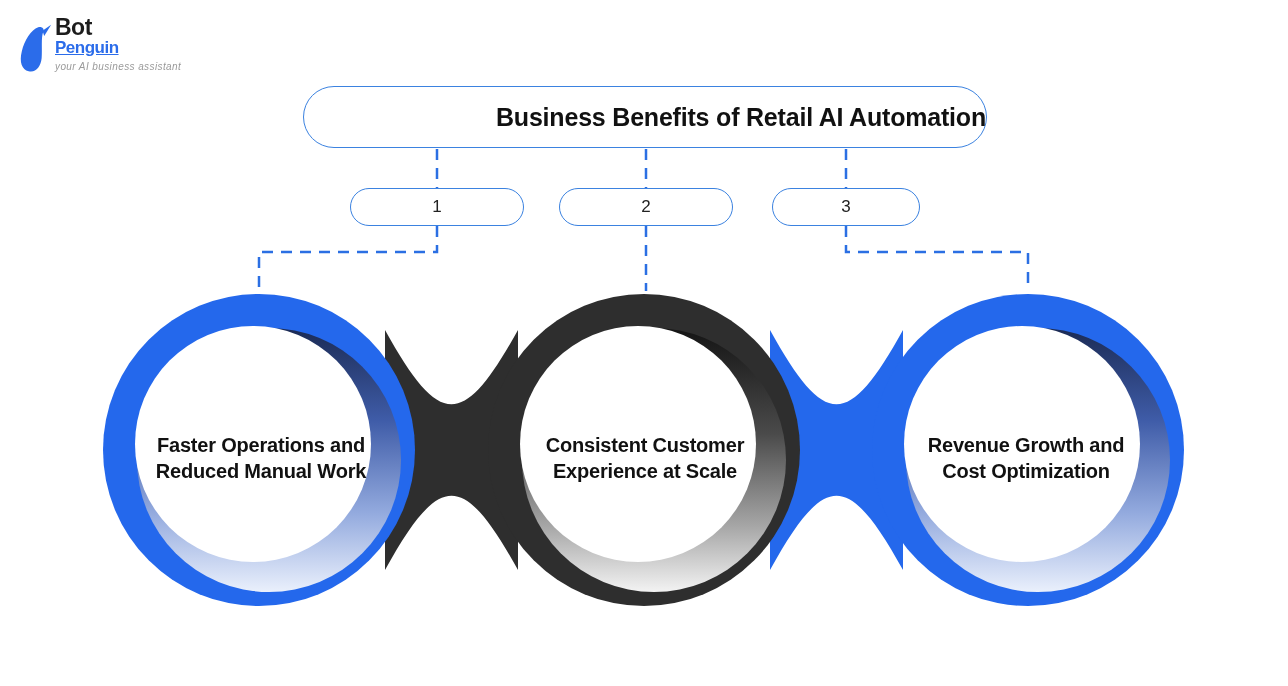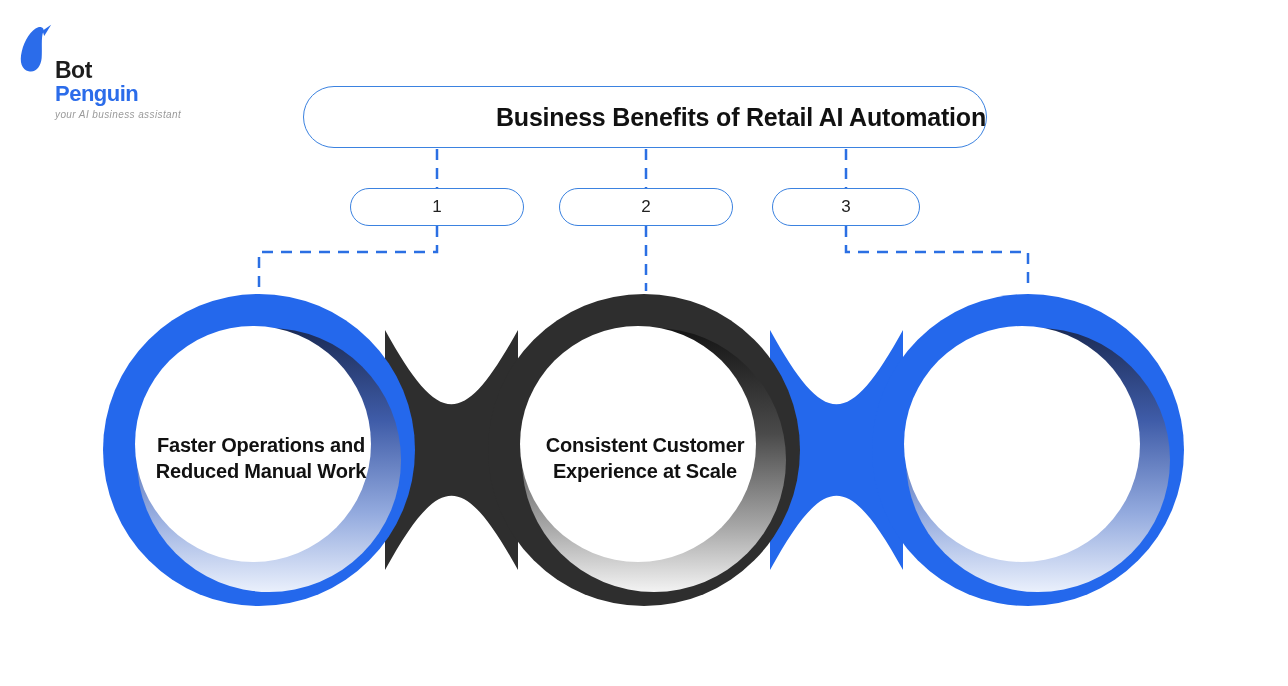--- a/index.html
+++ b/index.html
@@ -5,23 +5,23 @@
   html,body{margin:0;padding:0;background:#ffffff;}
   .stage{
     position:relative;width:1288px;height:686px;background:#ffffff;overflow:hidden;
     font-family:"Liberation Sans", sans-serif;
   }
   .diagram-svg{position:absolute;left:0;top:0;width:1288px;height:686px;z-index:1;}
 
   
   .logo{position:absolute;left:14px;top:16px;display:flex;align-items:flex-start;z-index:3;}
   .logo-icon{width:38px;height:56px;margin-top:4px;}
-  .logo-text{margin-left:3px;display:flex;flex-direction:column;margin-top:43px;}
+  .logo-text{margin-left:3px;display:flex;flex-direction:column;}
   .logo-bot{font-size:23px;font-weight:800;color:#1c1c1c;line-height:1.0;letter-spacing:-0.5px;}
-  .logo-penguin{font-size:22px;font-weight:800;color:#2b6cea;line-height:1.05;letter-spacing:-0.5px;}
+  .logo-penguin{font-size:17px;font-weight:800;color:#2b6cea;line-height:1.05;letter-spacing:-0.5px;text-decoration:underline;}
   .logo-tagline{font-size:10px;font-style:italic;color:#9a9a9a;margin-top:4px;letter-spacing:0.4px;}
 
   
   .title-box{
     position:absolute;left:303px;top:86px;width:682px;height:60px;
     border:1.6px solid #3b82e0;border-radius:31px;
     display:flex;align-items:center;justify-content:flex-end;z-index:3;background:#fff;
   }
   .title-text{font-size:25px;font-weight:700;color:#111111;letter-spacing:-0.2px;}
 
@@ -122,14 +122,16 @@
     <span class="pill-num">2</span>
   </div>
   <div class="pill pill-3">
     <span class="pill-num">3</span>
   </div>
 
   <div class="ring-label ring-label-2">Consistent Customer
 Experience at Scale</div>
   <div class="ring-label ring-label-1">Faster Operations and
 Reduced Manual Work</div>
+  <div class="ring-label ring-label-3">Revenue Growth and
+Cost Optimization</div>
 
 </div>
 
 </body></html>

